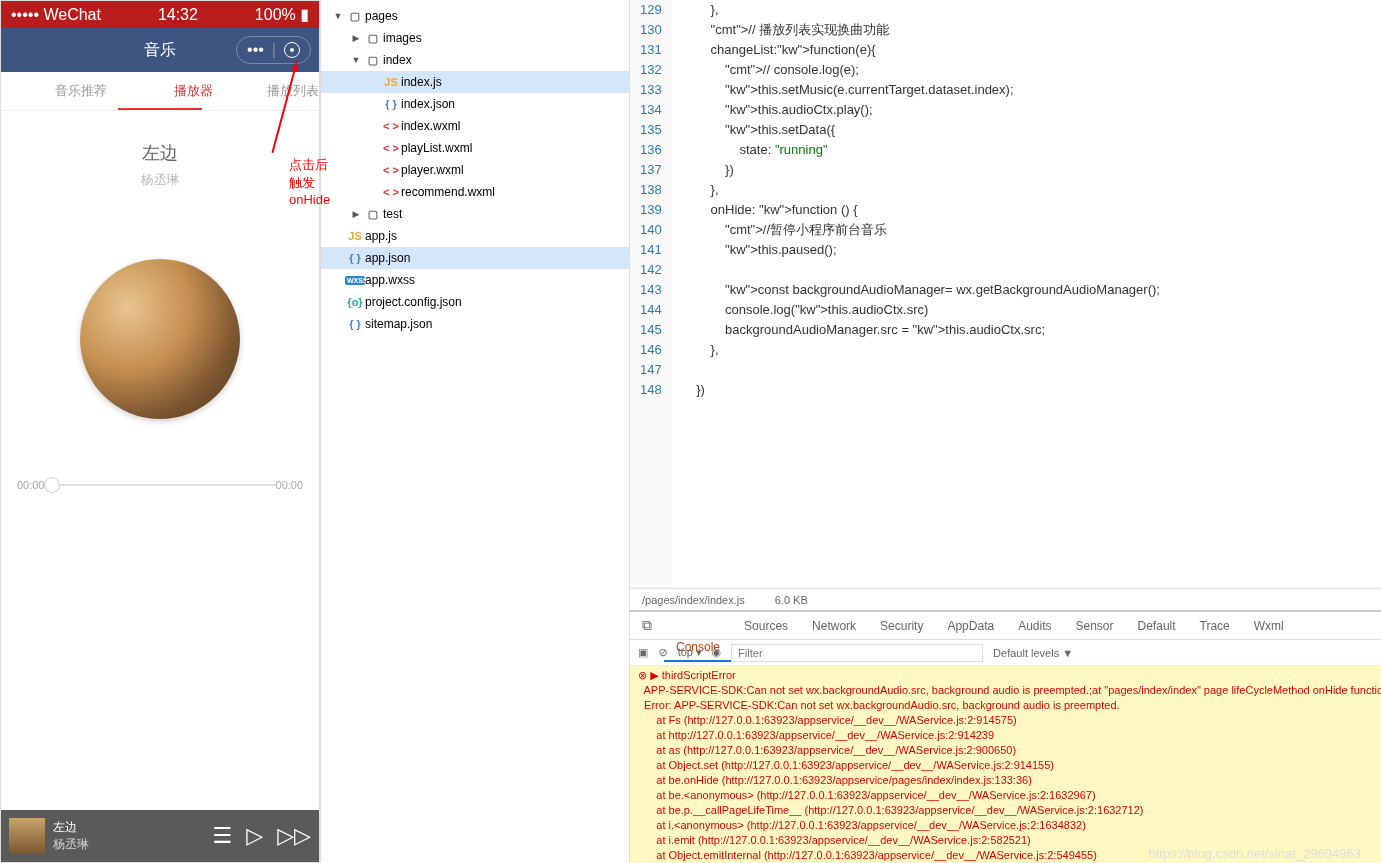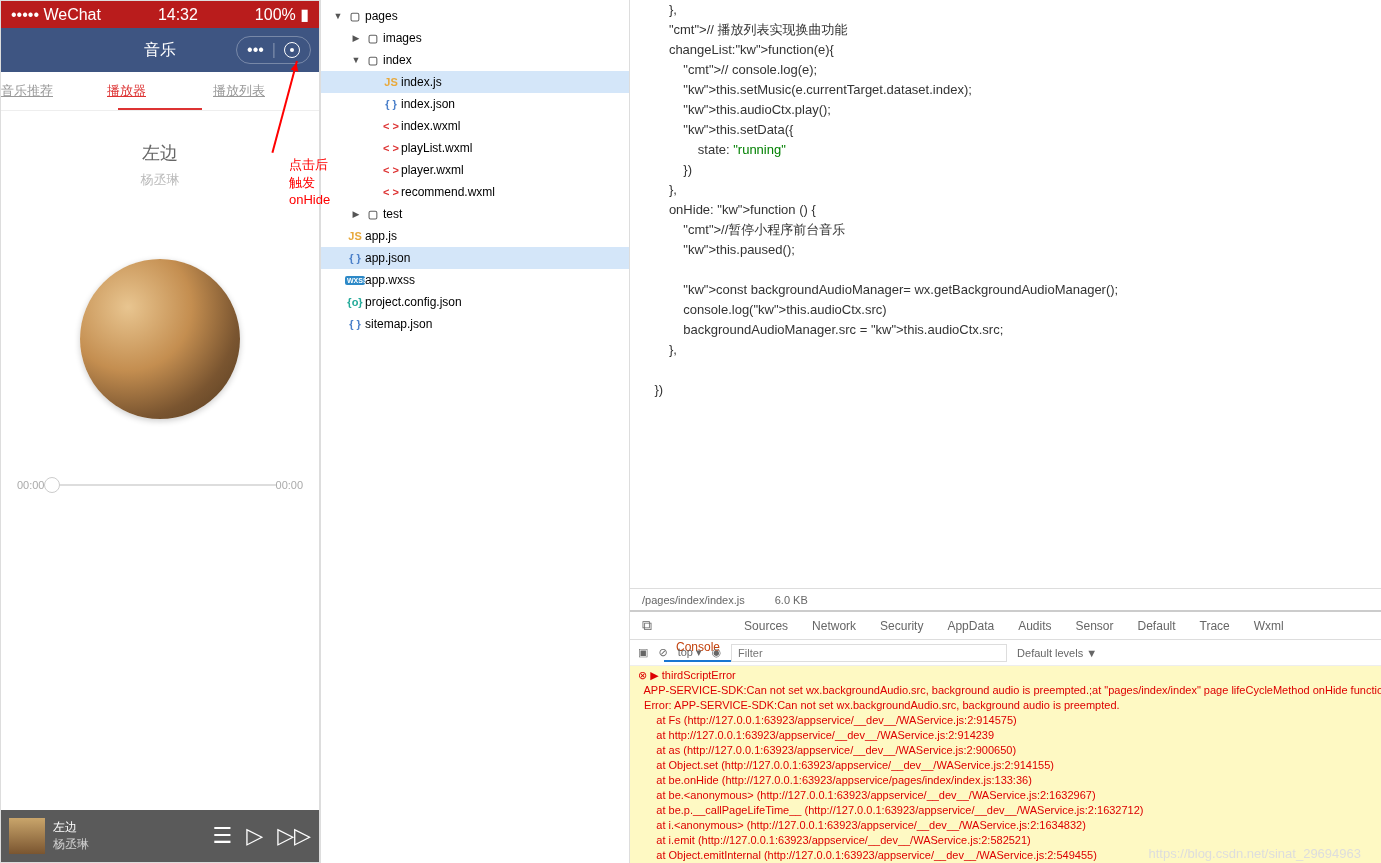--- a/index.html
+++ b/index.html
@@ -6,21 +6,21 @@
 body { background: #f5f5f5; display: flex; height: 863px; width: 1381px; overflow: hidden; }
 .simulator { width: 320px; background: white; border: 1px solid #ddd; display: flex; flex-direction: column; position: relative; }
 .statusbar { background: #b91c1c; color: white; font-size: 16px; display: flex; justify-content: space-between; padding: 4px 10px; align-items: center; }
 .navbar { background: #3e5582; color: white; height: 44px; display: flex; align-items: center; justify-content: center; position: relative; }
 .navbar-title { font-size: 16px; }
 .navbar-btns { position: absolute; right: 8px; display: flex; gap: 8px; border: 1px solid rgba(255,255,255,0.3); border-radius: 20px; padding: 4px 10px; align-items: center; }
 .navbar-btns span { display: inline-block; }
 .circle-btn { width: 16px; height: 16px; border: 1.5px solid white; border-radius: 50%; position: relative; }
 .circle-btn::after { content:''; position:absolute; width:4px; height:4px; background:white; border-radius:50%; top:50%; left:50%; transform:translate(-50%,-50%); }
 .tabs { display: flex; border-bottom: 1px solid #eee; }
-.tab { flex: 1; text-align: left; padding: 10px 0; font-size: 13px; color: #999; position: relative; cursor: pointer; text-decoration: underline; }
+.tab { flex: 1; text-align: right; padding: 10px 0; font-size: 13px; color: #999; position: relative; cursor: pointer; }
 .tab.active { color: #d33; }
 .tab.active::after { content:''; position:absolute; bottom:0; left:10%; right:10%; height:2px; background:#d33; }
 .player-area { flex: 1; display: flex; flex-direction: column; align-items: center; padding-top: 30px; }
 .song-title { font-size: 18px; color: #666; }
 .song-artist { font-size: 13px; color: #bbb; margin-top: 6px; }
 .album { width: 160px; height: 160px; border-radius: 50%; margin-top: 70px; background: radial-gradient(circle at 30% 30%, #e8c590, #c48e50 40%, #7a5530 70%, #50381e); box-shadow: 0 2px 6px rgba(0,0,0,0.2); }
 .progress { width: 90%; display: flex; align-items: center; gap: 0; margin-top: 60px; font-size: 11px; color: #aaa; }
 .progress-bar { flex: 1; height: 2px; background: #ddd; position: relative; }
 .progress-bar::before { content:''; position:absolute; left:0; width:14px; height:14px; background:white; border:1px solid #ccc; border-radius:50%; top:50%; transform:translate(0,-50%); }
 .miniplayer { background: #5a5a5a; color: white; display: flex; align-items: center; padding: 8px; gap: 8px; }
@@ -43,21 +43,21 @@
 .editor { flex: 1; display: flex; font-family: Consolas, monospace; font-size: 13px; overflow: auto; min-height: 0; }
 .gutter { background: #fafafa; color: #2a7ab0; text-align: right; padding: 0 10px; user-select: none; line-height: 20px; }
 .code { padding: 0 10px; line-height: 20px; white-space: pre; color: #333; } .str { color: #008000; }
 .statusline { height: 22px; border-top: 1px solid #ddd; display:flex; align-items:center; padding: 0 12px; font-size: 11px; color:#666; gap: 30px; }
 
 .devtools { height: 253px; border-top: 2px solid #ccc; display: flex; flex-direction: column; background: white; min-height: 0; }
 .dt-tabs { display: flex; border-bottom: 1px solid #ddd; font-size: 12px; align-items: center; height: 28px; }
 .dt-tab { padding: 6px 12px; color: #666; cursor:pointer; }
 .dt-tab.active { color: #c2410c; border-bottom: 2px solid #1976d2; margin-top: 45px; }
 .dt-toolbar { display: flex; align-items: center; height: 26px; border-bottom: 1px solid #eee; padding: 0 8px; font-size: 11px; color:#666; gap:10px; }
-.dt-filter { border:1px solid #ddd; padding:2px 6px; font-size:11px; color:#999; width:276px; }
+.dt-filter { border:1px solid #ddd; padding:2px 6px; font-size:11px; color:#999; width:252px; }
 .console { flex: 1; overflow: auto; font-family: Consolas, monospace; font-size: 11px; padding: 2px 8px; background: #fef9c3; min-height: 0; }
 .err { color: #d00; line-height: 15px; white-space: pre; }
 .watermark { position: absolute; bottom: 2px; right: 20px; color: #ddd; font-size: 13px; z-index: 50; }
 </style>
 </head>
 <body>
 
 <div class="simulator">
   <div class="statusbar">
     <span>••••• WeChat</span>
@@ -179,20 +179,21 @@
     </div>
     <div class="tree-row" style="padding-left: 10px;">
       <span class="tw"></span>
       <span class="ticon ic-json">{ }</span>
       <span>sitemap.json</span>
     </div>
   </div>
 
 <div class="right">
   <div class="editor">
+    <div class="gutter" id="gutter">129<br>130<br>131<br>132<br>133<br>134<br>135<br>136<br>137<br>138<br>139<br>140<br>141<br>142<br>143<br>144<br>145<br>146<br>147<br>148<br></div>
     <div class="code" id="code">        },
         <span class="&lt;span">"cmt"</span>&gt;// 播放列表实现换曲功能
         changeList:<span class="&lt;span">"kw"</span>&gt;function(e){
             <span class="&lt;span">"cmt"</span>&gt;// console.log(e);
             <span class="&lt;span">"kw"</span>&gt;this.setMusic(e.currentTarget.dataset.index);
             <span class="&lt;span">"kw"</span>&gt;this.audioCtx.play();
             <span class="&lt;span">"kw"</span>&gt;this.setData({
                 state: <span class="str">"running"</span>
             })
         },

